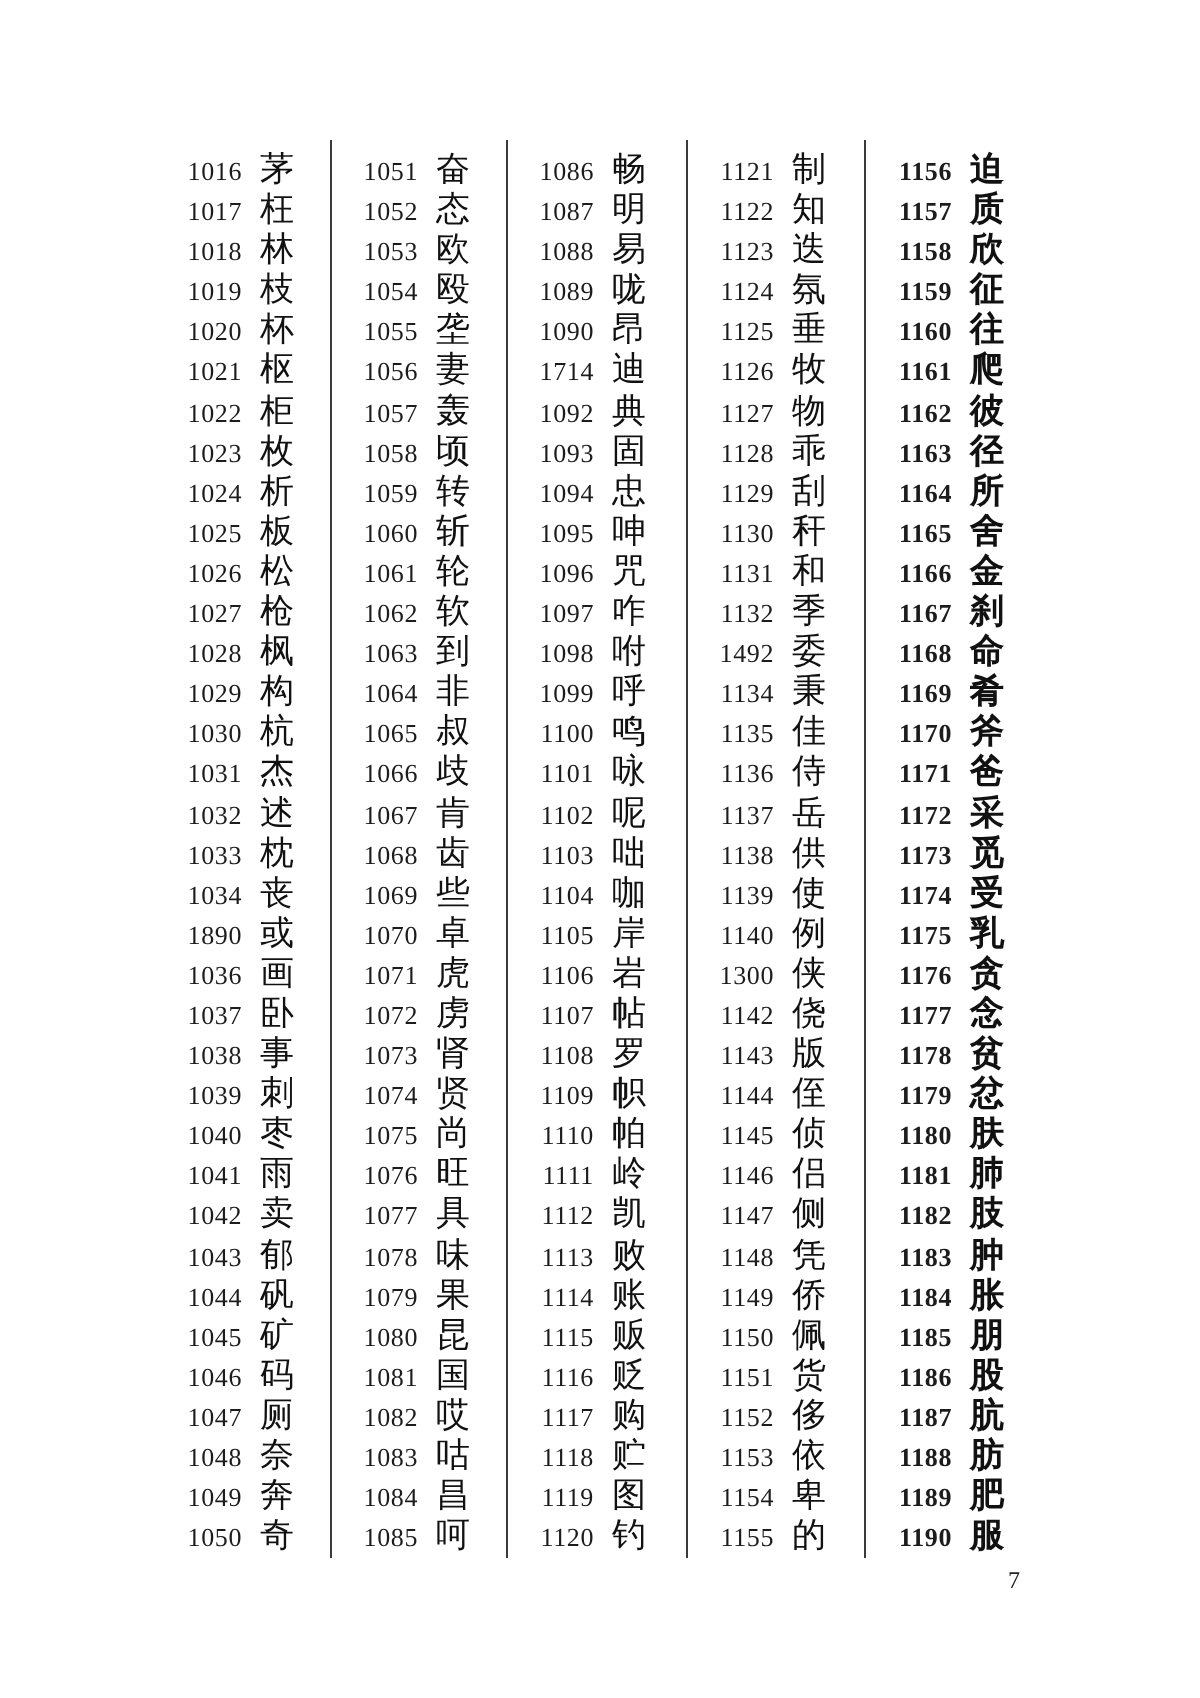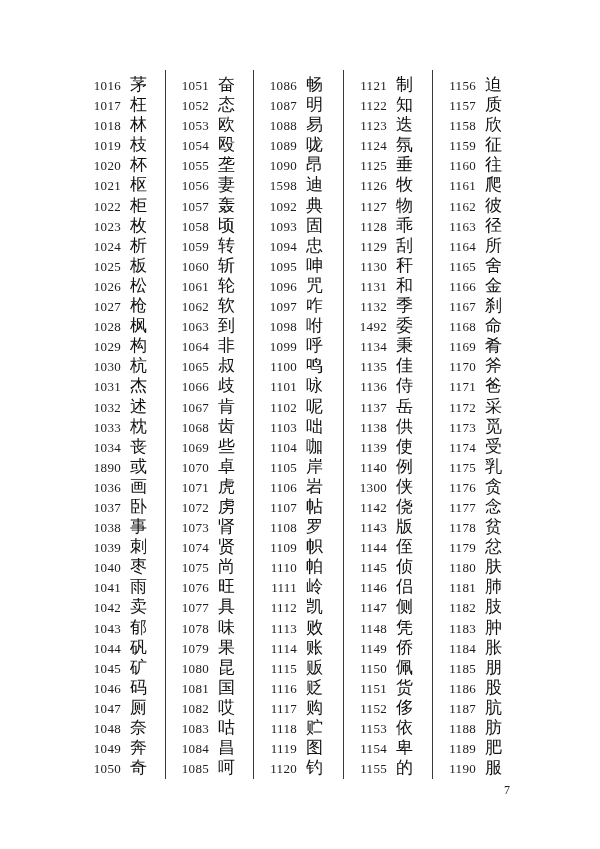--- a/index.html
+++ b/index.html
@@ -22,21 +22,21 @@
   }
   .col {
     padding: 5px 0 0 14px;
     height: 100%;
   }
   .col + .col { border-left: 1px solid #3a3a3a; }
   .col:nth-child(1) { width: 87px; }
   .col:nth-child(2) { width: 88px; }
   .col:nth-child(3) { width: 90px; }
   .col:nth-child(4) { width: 89px; }
-  .col:nth-child(5) { width: 84px; }
+  .col:nth-child(5) { width: 84px; font-weight: bold; }
   .row {
     height: 20.1px;
     line-height: 20.1px;
     white-space: nowrap;
   }
   .num {
     display: inline-block;
     width: 29px;
     text-align: right;
     font-size: 13px;
@@ -136,21 +136,21 @@
         <div class="row"><span class="num">1083</span><span class="char">咕</span></div>
         <div class="row"><span class="num">1084</span><span class="char">昌</span></div>
         <div class="row"><span class="num">1085</span><span class="char">呵</span></div>
       </div>
     <div class="col">
         <div class="row"><span class="num">1086</span><span class="char">畅</span></div>
         <div class="row"><span class="num">1087</span><span class="char">明</span></div>
         <div class="row"><span class="num">1088</span><span class="char">易</span></div>
         <div class="row"><span class="num">1089</span><span class="char">咙</span></div>
         <div class="row"><span class="num">1090</span><span class="char">昂</span></div>
-        <div class="row"><span class="num">1598</span><span class="char">迪</span></div>
+        <div class="row"><span class="num">1714</span><span class="char">迪</span></div>
         <div class="row"><span class="num">1092</span><span class="char">典</span></div>
         <div class="row"><span class="num">1093</span><span class="char">固</span></div>
         <div class="row"><span class="num">1094</span><span class="char">忠</span></div>
         <div class="row"><span class="num">1095</span><span class="char">呻</span></div>
         <div class="row"><span class="num">1096</span><span class="char">咒</span></div>
         <div class="row"><span class="num">1097</span><span class="char">咋</span></div>
         <div class="row"><span class="num">1098</span><span class="char">咐</span></div>
         <div class="row"><span class="num">1099</span><span class="char">呼</span></div>
         <div class="row"><span class="num">1100</span><span class="char">鸣</span></div>
         <div class="row"><span class="num">1101</span><span class="char">咏</span></div>

